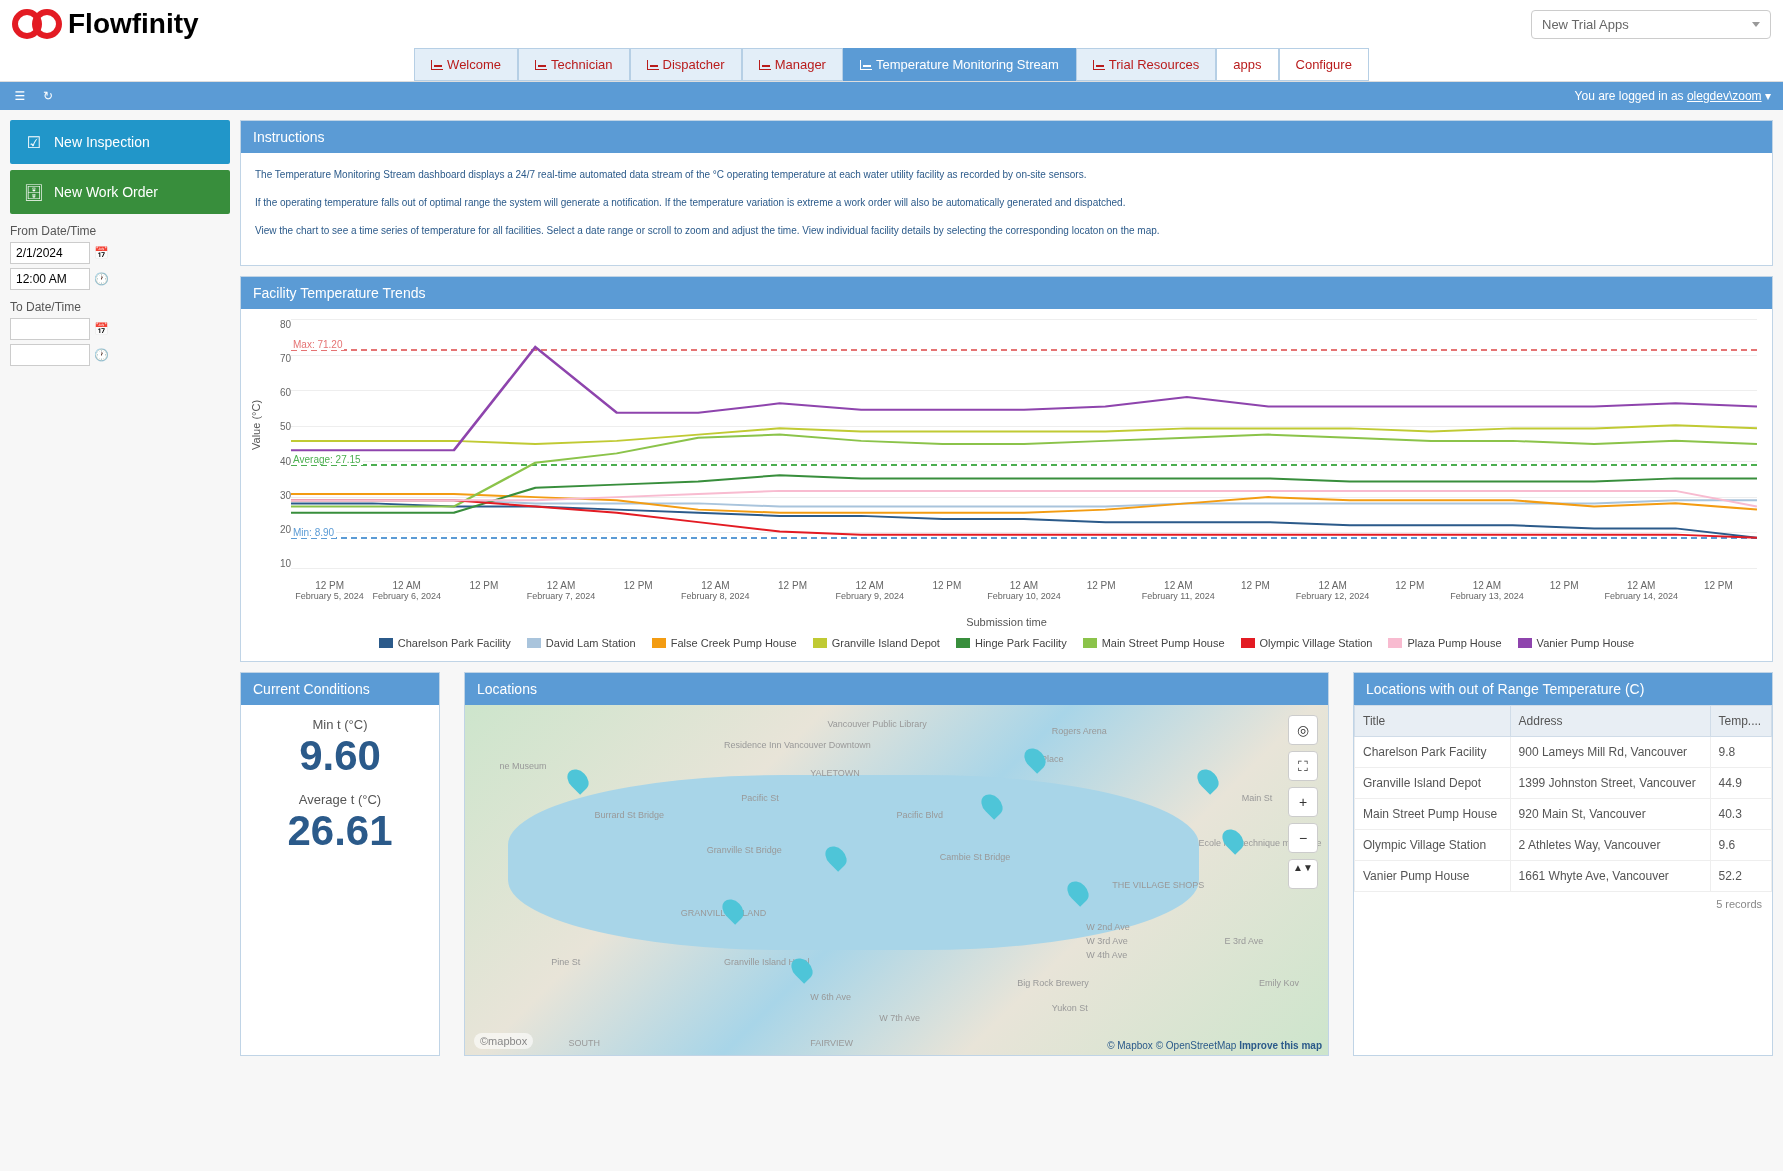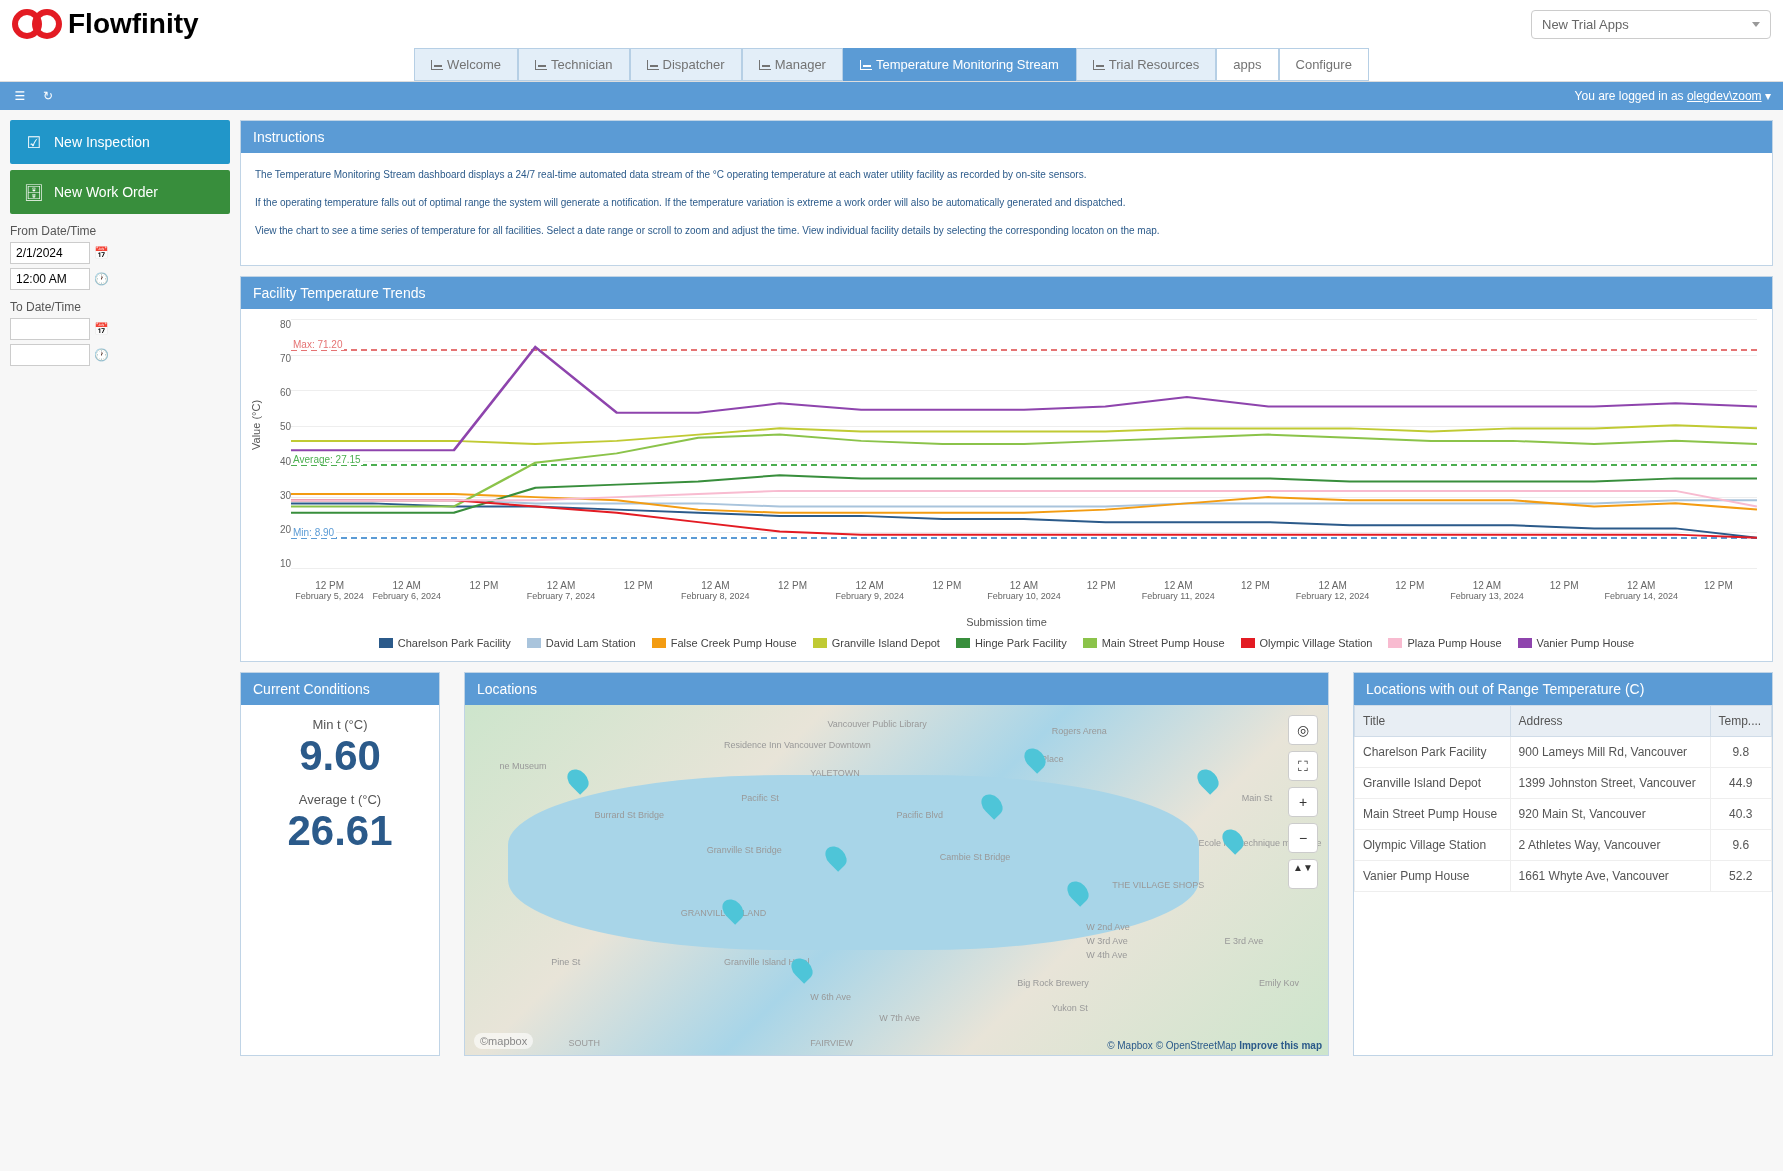--- a/index.html
+++ b/index.html
@@ -5,21 +5,21 @@
 *{box-sizing:border-box;margin:0;padding:0;font-family:Arial,Helvetica,sans-serif}
 body{background:#f7f7f7;font-size:13px;color:#333}
 .topbar{display:flex;align-items:center;justify-content:space-between;padding:8px 12px;background:#fff}
 .logo{display:flex;align-items:center;gap:6px}
 .logo-rings{display:flex}
 .ring{width:30px;height:30px;border:6px solid #e31b23;border-radius:50%}
 .ring:last-child{margin-left:-10px}
 .logo-text{font-size:28px;font-weight:700;color:#000}
 .app-select{width:240px;border:1px solid #ccc;border-radius:4px;padding:6px 10px;display:flex;justify-content:space-between;align-items:center;color:#666}
 .nav-tabs{display:flex;justify-content:center;background:#fff;border-bottom:1px solid #ddd}
-.nav-tab{padding:8px 16px;background:#e3eef8;border:1px solid #b6cfe5;color:#737373;cursor:pointer;font-size:13px;display:flex;align-items:center;gap:4px}
+.nav-tab{padding:8px 16px;background:#e3eef8;border:1px solid #b6cfe5;color:#b91c1c;cursor:pointer;font-size:13px;display:flex;align-items:center;gap:4px}
 .nav-tab.active{background:#5b9bd5;color:#fff;border-color:#5b9bd5}
 .nav-tab.plain{background:#fff}
 .chart-icon{width:12px;height:10px;display:inline-block;border-left:1px solid currentColor;border-bottom:1px solid currentColor;position:relative}
 .chart-icon::after{content:"";position:absolute;left:2px;bottom:2px;width:8px;height:6px;background:linear-gradient(to top,currentColor 2px,transparent 2px)}
 .user-bar{background:#5b9bd5;color:#fff;padding:6px 12px;display:flex;justify-content:space-between;align-items:center;font-size:12px}
 .user-left{display:flex;gap:12px}
 .menu-icon,.refresh-icon{width:16px;height:16px;cursor:pointer;display:inline-flex;align-items:center;justify-content:center}
 .main{display:flex;gap:10px;padding:10px}
 .sidebar{width:220px;flex-shrink:0}
 .btn-action{display:flex;align-items:center;gap:10px;padding:12px 14px;color:#fff;font-size:14px;margin-bottom:6px;cursor:pointer;border-radius:2px}
@@ -70,21 +70,21 @@
 .map-compass{width:12px;height:24px;display:flex;flex-direction:column;align-items:center;font-size:10px}
 .map-attr{position:absolute;bottom:4px;right:6px;font-size:10px;color:#2b5a8a}
 .map-attr a{color:#2b5a8a}
 .map-logo{position:absolute;bottom:6px;left:9px;font-size:11px;color:#888;background:rgba(255,255,255,0.6);padding:2px 6px;border-radius:8px}
 .map-label{position:absolute;font-size:9px;color:#999;white-space:nowrap}
 .water{position:absolute;background:#a8d5e8;border-radius:40%}
 .oor-panel{width:420px}
 .oor-table{width:100%;border-collapse:collapse;font-size:12px}
 .oor-table th{background:#e8eef4;text-align:left;padding:8px;border:1px solid #d0dce8;color:#555;font-weight:400}
 .oor-table td{padding:8px;border:1px solid #eee;color:#555}
-.oor-table td:last-child{text-align:center}
+.oor-table td:last-child{text-align:left}
 .oor-footer{text-align:right;font-size:11px;color:#888;padding:6px 10px}
 .chev{width:0;height:0;border-left:4px solid transparent;border-right:4px solid transparent;border-top:5px solid #999;display:inline-block}
 </style>
 </head>
 <body>
 
 <div class="topbar">
   <div class="logo">
     <div class="logo-rings">
         <div class="ring"></div>
@@ -460,16 +460,17 @@
                 <td>2 Athletes Way, Vancouver</td>
                 <td>9.6</td>
               </tr>
               <tr>
                 <td>Vanier Pump House</td>
                 <td>1661 Whyte Ave, Vancouver</td>
                 <td>52.2</td>
               </tr>
             </tbody>
         </table>
+        <div class="oor-footer">5 records</div>
       </div>
     </div>
   </div>
 </div>
 
 </body></html>

